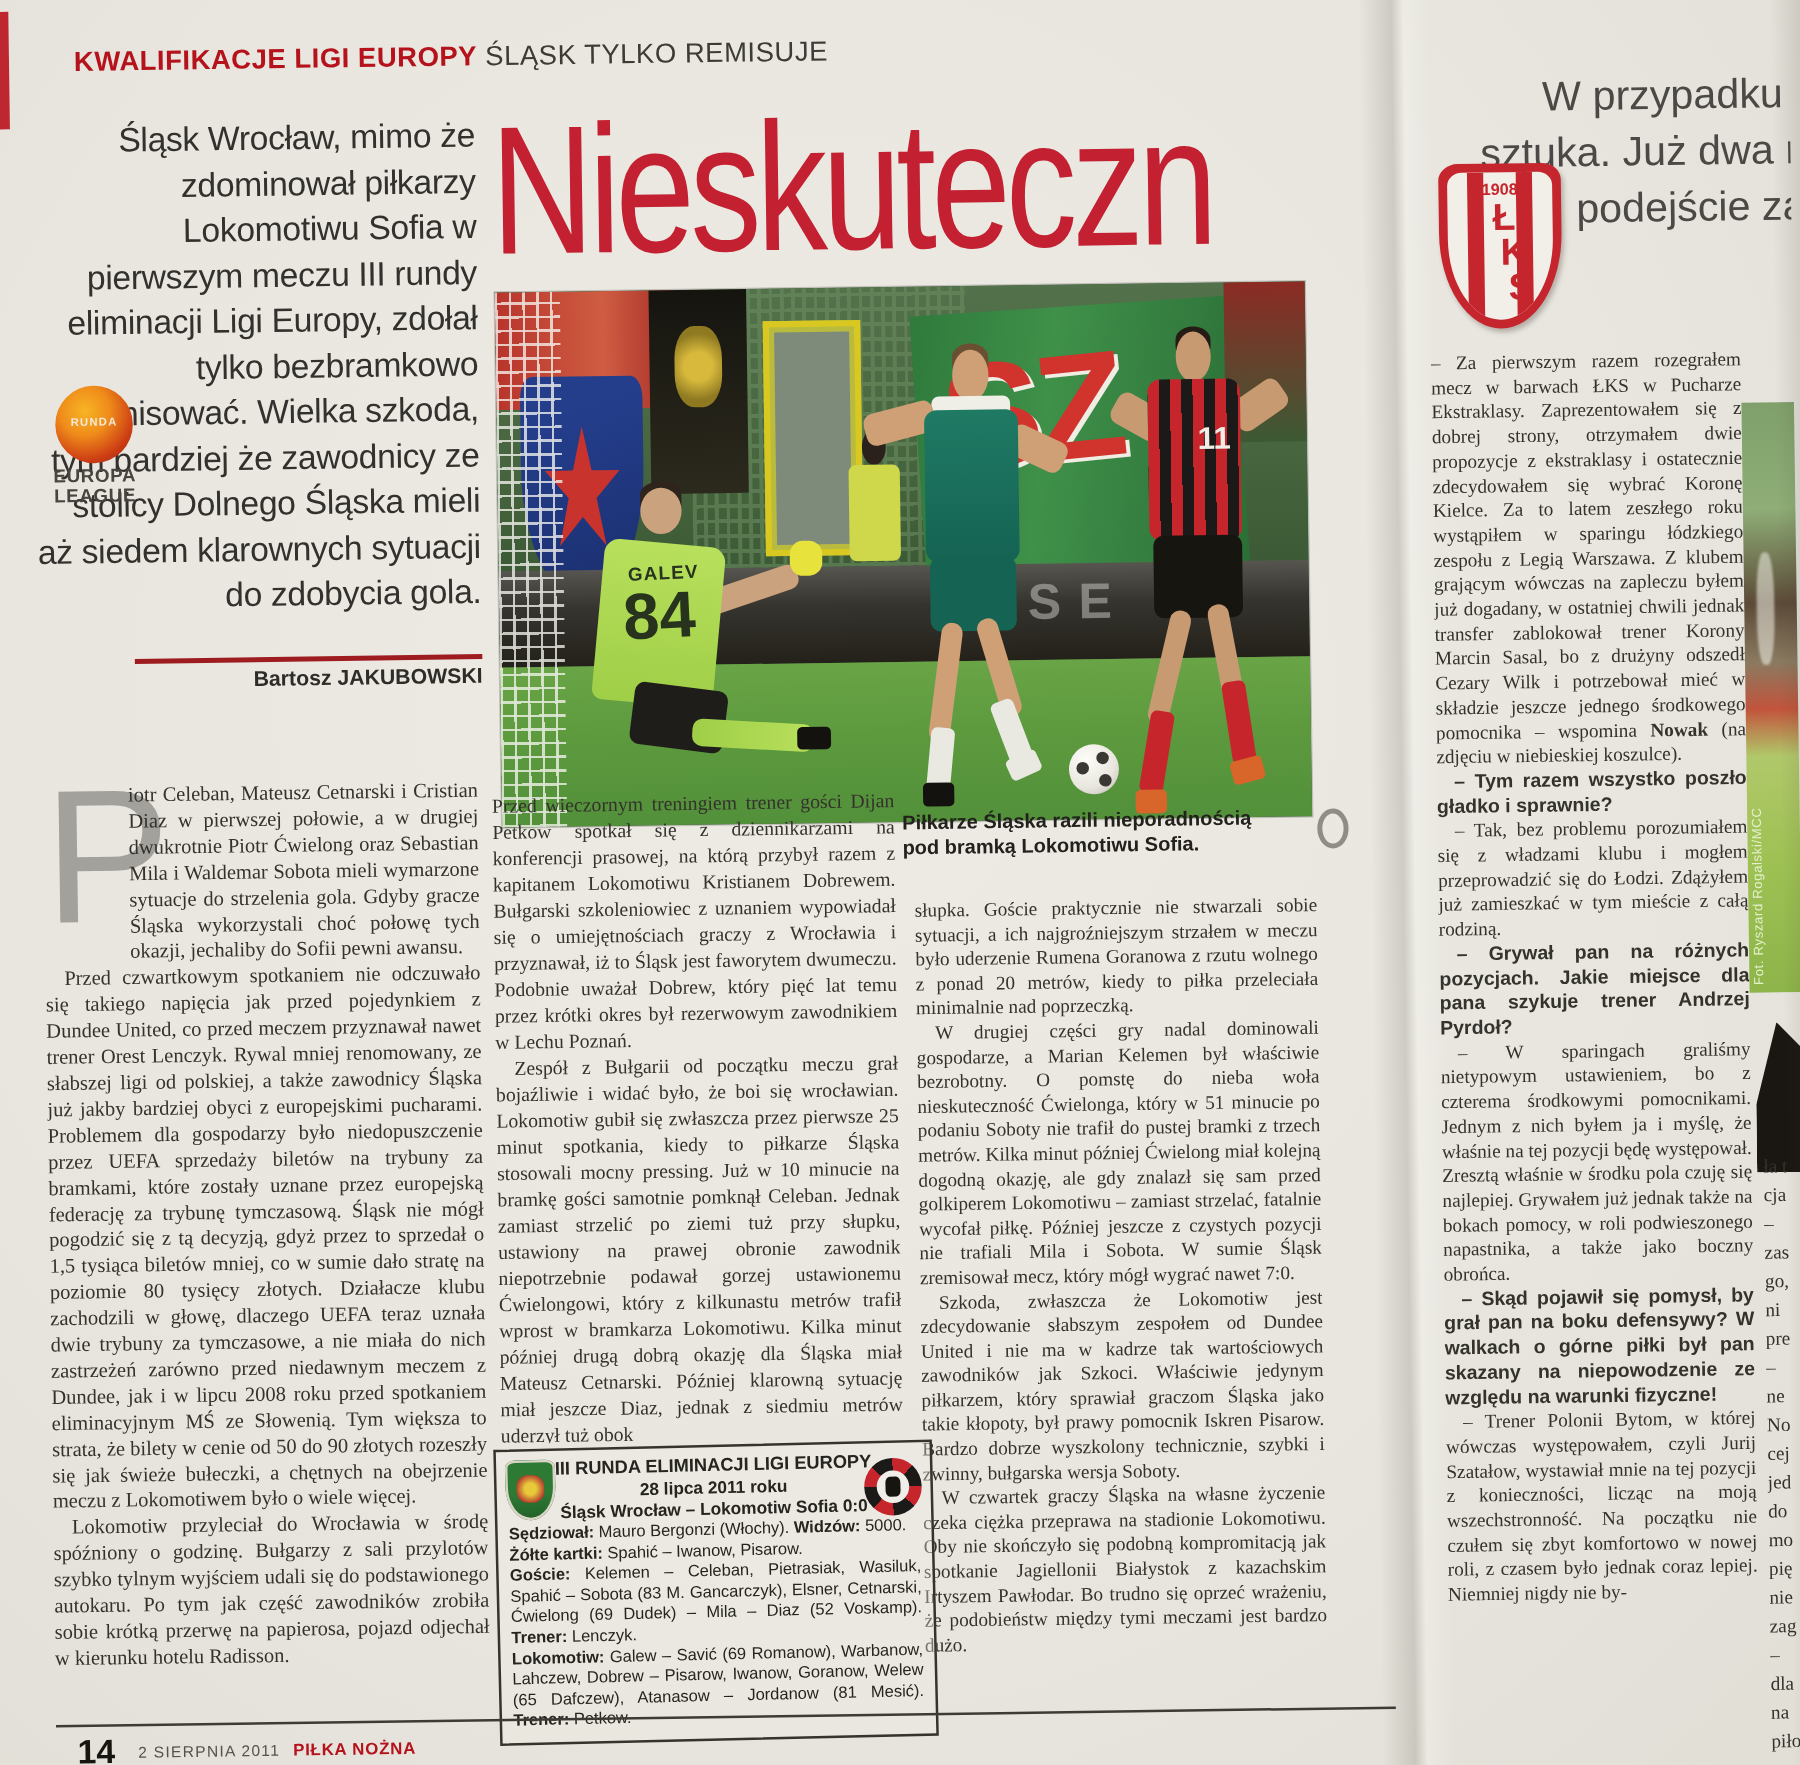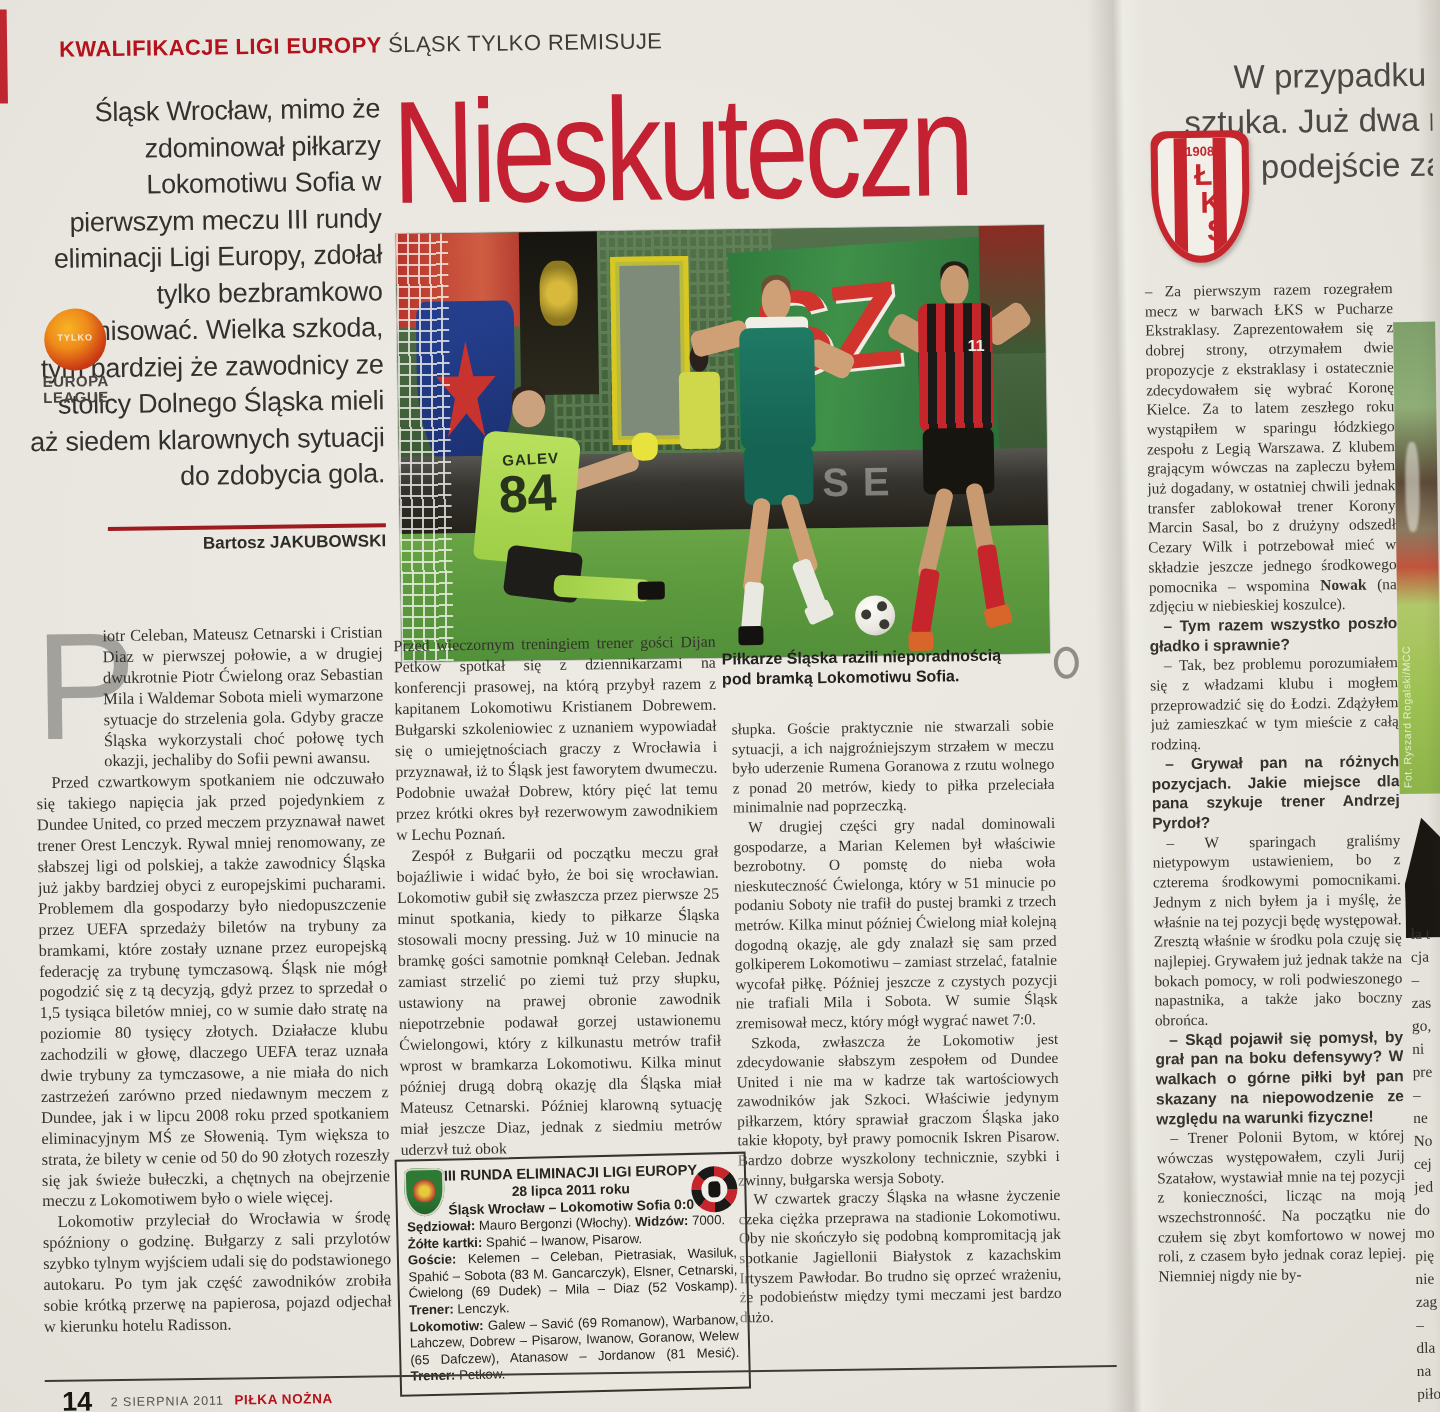--- a/index.html
+++ b/index.html
@@ -107,21 +107,21 @@
   .pl-g .sockL{position:absolute;left:22%;top:82%;width:13%;height:14%;background:#e9e9e2;border-radius:5px;transform:rotate(6deg);}
   .pl-g .sockR{position:absolute;left:62%;top:76%;width:13%;height:14%;background:#e9e9e2;border-radius:5px;transform:rotate(-20deg);}
   .pl-g .bootL{position:absolute;left:18%;top:94%;width:18%;height:5%;background:#14120f;border-radius:4px;}
   .pl-g .bootR{position:absolute;left:66%;top:88%;width:18%;height:5%;background:#e9e9e2;border-radius:4px;transform:rotate(-24deg);}
   .pl-r{position:absolute;left:76%;top:9%;width:22%;height:91%;}
   .pl-r .hd{position:absolute;left:36%;top:0;width:20%;height:10.5%;background:#c89a72;border-radius:50%;}
   .pl-r .hair{position:absolute;left:36%;top:-1%;width:20%;height:5.5%;background:#241c15;border-radius:50% 50% 20% 20%;}
   .pl-r .torso{position:absolute;left:20%;top:10%;width:52%;height:33%;border-radius:10px;
        background:repeating-linear-gradient(90deg,#c6252c 0 9px,#1c1a18 9px 18px);
        color:#f0ede6;font-family:"Liberation Sans",sans-serif;font-weight:bold;}
-  .pl-r .torso span{position:absolute;right:8px;top:26%;font-size:16px;}
+  .pl-r .torso span{position:absolute;right:8px;top:26%;font-size:25px;}
   .pl-r .armL{position:absolute;left:0%;top:14%;width:30%;height:7%;background:#c89a72;border-radius:8px;transform:rotate(30deg);}
   .pl-r .armR{position:absolute;left:66%;top:12%;width:32%;height:7%;background:#c89a72;border-radius:8px;transform:rotate(-34deg);}
   .pl-r .shorts{position:absolute;left:22%;top:42%;width:50%;height:17%;background:#17150f;border-radius:8px;}
   .pl-r .legL{position:absolute;left:24%;top:57%;width:12%;height:24%;background:#c89a72;border-radius:8px;transform:rotate(14deg);}
   .pl-r .legR{position:absolute;left:56%;top:56%;width:12%;height:20%;background:#c89a72;border-radius:8px;transform:rotate(-10deg);}
   .pl-r .sockL{position:absolute;left:16%;top:78%;width:13%;height:17%;background:#c6252c;border-radius:5px;transform:rotate(10deg);}
   .pl-r .sockR{position:absolute;left:62%;top:72%;width:13%;height:17%;background:#c6252c;border-radius:5px;transform:rotate(-8deg);}
   .pl-r .bootL{position:absolute;left:10%;top:94%;width:18%;height:5%;background:#d8652a;border-radius:4px;}
   .pl-r .bootR{position:absolute;left:64%;top:88%;width:18%;height:5%;background:#d8652a;border-radius:4px;transform:rotate(-14deg);}
   .ball{position:absolute;left:70%;top:86%;width:40px;height:40px;border-radius:50%;
@@ -199,21 +199,21 @@
   <div class="abs red-corner"></div>
 
   <div class="abs kicker-row">
     <span class="kicker">KWALIFIKACJE LIGI EUROPY</span><span class="kicker-sub"> ŚLĄSK TYLKO REMISUJE</span>
   </div>
 
   <div class="abs lead">Śląsk Wrocław, mimo że zdominował piłkarzy Lokomotiwu Sofia w pierwszym meczu III rundy eliminacji Ligi Europy, zdołał tylko bezbramkowo zremisować. Wielka szkoda, tym bardziej że zawodnicy ze stolicy Dolnego Śląska mieli aż siedem klarownych sytuacji do zdobycia gola.</div>
 
   <div class="abs uefa">
     <div class="uefa-ball">
-          <span>TYLKO</span>
+          <span>RUNDA</span>
         </div>
     <div class="uefa-text">
       <div>EUROPA</div>
       <div>LEAGUE</div>
     </div>
   </div>
 
   <div class="abs red-rule"></div>
   <div class="abs author">Bartosz JAKUBOWSKI</div>
 
@@ -319,21 +319,21 @@
     <p>Szkoda, zwłaszcza że Lokomotiw jest zdecydowanie słabszym zespołem od Dundee United i nie ma w kadrze tak wartościowych zawodników jak Szkoci. Właściwie jedynym piłkarzem, który sprawiał graczom Śląska jako takie kłopoty, był prawy pomocnik Iskren Pisarow. Bardzo dobrze wyszkolony technicznie, szybki i zwinny, bułgarska wersja Soboty.</p>
     <p>W czwartek graczy Śląska na własne życzenie czeka ciężka przeprawa na stadionie Lokomotiwu. Oby nie skończyło się podobną kompromitacją jak spotkanie Jagiellonii Białystok z kazachskim Irtyszem Pawłodar. Bo trudno się oprzeć wrażeniu, że podobieństw między tymi meczami jest bardzo dużo.</p>
   </div>
 
   <div class="abs matchbox">
     <div class="crest-sl"></div>
     <div class="crest-lk"></div>
     <div class="ttl">III RUNDA ELIMINACJI LIGI EUROPY</div>
     <div class="ctr">28 lipca 2011 roku</div>
     <div class="ctr">Śląsk Wrocław – Lokomotiw Sofia 0:0</div>
-    <div><span class="b">Sędziował:</span><span> Mauro Bergonzi (Włochy). </span><span class="b">Widzów:</span><span> 7000.</span></div>
+    <div><span class="b">Sędziował:</span><span> Mauro Bergonzi (Włochy). </span><span class="b">Widzów:</span><span> 5000.</span></div>
     <div><span class="b">Żółte kartki:</span><span> Spahić – Iwanow, Pisarow.</span></div>
     <div><span class="b">Goście:</span><span> Kelemen – Celeban, Pietrasiak, Wasiluk, Spahić – Sobota (83 M. Gancarczyk), Elsner, Cetnarski, Ćwielong (69 Dudek) – Mila – Diaz (52 Voskamp). </span><span class="b">Trener:</span><span> Lenczyk.</span></div>
     <div><span class="b">Lokomotiw:</span><span> Galew – Savić (69 Romanow), Warbanow, Lahczew, Dobrew – Pisarow, Iwanow, Goranow, Welew (65 Dafczew), Atanasow – Jordanow (81 Mesić). </span><span class="b">Trener:</span><span> Petkow.</span></div>
   </div>
 
   <div class="abs foot-line"></div>
   <div class="abs footer">
     <span class="pg">14</span>
     <span class="dt">2 SIERPNIA 2011</span>
     <span class="mg">PIŁKA NOŻNA</span>

